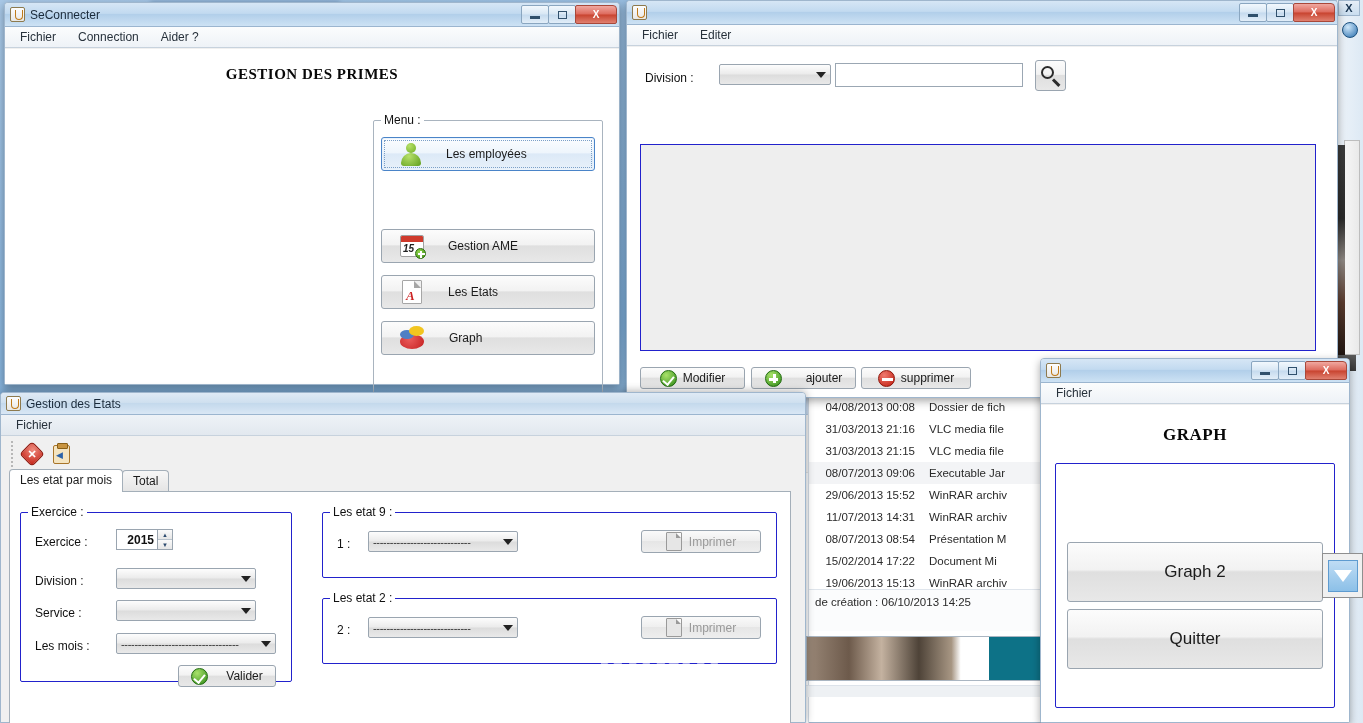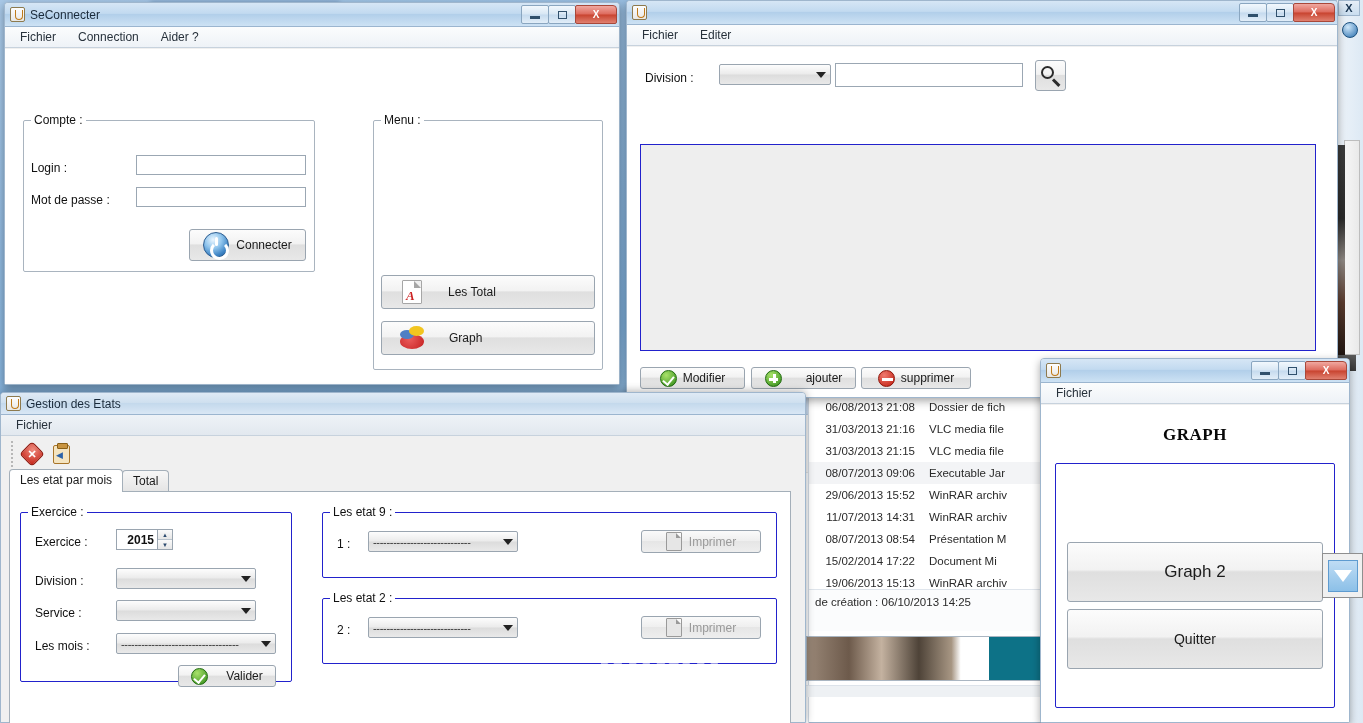--- a/index.html
+++ b/index.html
@@ -184,21 +184,21 @@
             background:linear-gradient(to bottom,#5a5a5a,#3a3a3a);color:#fff;">X</div>
 
 <div style="position:absolute;left:700px;top:392px;width:645px;height:331px;
             background:#fff;border:1px solid #9bb2c8;box-shadow:0 2px 6px rgba(0,0,0,.25);">
   <div style="position:absolute;left:0;top:0;width:108px;height:331px;background:#f6f8fa;border-right:1px solid #cfd8e2;">
     <div style="height:22px;background:linear-gradient(to bottom,#d9e5f3,#c3d6ec);border-bottom:1px solid #b7c9dd;"></div>
     <div style="height:58px;background:#f0f0f0;border-bottom:1px solid #dfdfdf;"></div>
   </div>
   <div style="position:absolute;left:108px;top:0;width:537px;height:200px;overflow:hidden;padding-top:3px;">
   <div class="exp-row">
-        <span class="exp-date">06/08/2013 21:08</span>
+        <span class="exp-date">04/08/2013 00:08</span>
         <span class="exp-type">Dossier de fich</span>
       </div>
       <div class="exp-row">
         <span class="exp-date">31/03/2013 21:16</span>
         <span class="exp-type">VLC media file</span>
       </div>
       <div class="exp-row">
         <span class="exp-date">31/03/2013 21:15</span>
         <span class="exp-type">VLC media file</span>
       </div>
@@ -251,44 +251,49 @@
         </span>
       <span class="wbtn close">X</span>
     </span>
   </div>
   <div class="menubar">
     <span>Fichier</span>
     <span>Connection</span>
     <span>Aider ?</span>
   </div>
   <div class="wbody" style="top:46px;">
-
-    <div class="grp" style="left:18px;top:71px;width:292px;height:152px;">
-      <span class="legend">Compte :</span>
-      <label class="fl" style="left:7px;top:40px;">Login :</label>
-      <input class="jtext" style="left: 112px; top: 34px; width: 170px;" value="" placeholder="">
-      <label class="fl" style="left:7px;top:72px;">Mot de passe :</label>
-      <input class="jtext" type="password" style="left: 112px; top: 66px; width: 170px;" value="" placeholder="">
-      <div class="jbtn center" style="left:165px;top:108px;width:117px;height:32px;gap:7px;">
-        <span class="ico ico-power"></span>
-        <span>Connecter</span>
-      </div>
-    </div>
-
-    <div class="grp" style="left:368px;top:71px;width:230px;height:250px;">
+    <div class="heading" style="left:0;right:0;top:17px;font-size:15px;">GESTION DES PRIMES</div>
+
+
+    <div class="grp" style="left:368px;top:71px;width:230px;height:294px;">
       <span class="legend">Menu :</span>
 
-
-
+      <div class="jbtn focusd" style="left:7px;top:16px;width:214px;height:34px;padding-left:18px;gap:24px;">
+        <span class="ico ico-person">
+            <i class="head"></i>
+            <i class="body"></i>
+          </span>
+        <span>Les employées</span>
+      </div>
+
+
+      <div class="jbtn" style="left:7px;top:108px;width:214px;height:34px;padding-left:18px;gap:24px;">
+        <span class="ico ico-cal">
+          <i class="top"></i>
+            <i class="num">15</i>
+            <i class="plus"></i>
+          </span>
+        <span>Gestion AME</span>
+      </div>
 
       <div class="jbtn" style="left:7px;top:154px;width:214px;height:34px;padding-left:20px;gap:26px;">
         <span class="ico ico-pdf">
             <i class="a">A</i>
           </span>
-        <span>Les Total</span>
+        <span>Les Etats</span>
       </div>
 
       <div class="jbtn" style="left:7px;top:200px;width:214px;height:34px;padding-left:17px;gap:24px;">
         <span class="ico ico-pie">
           <i class="p1"></i>
             <i class="p2"></i>
             <i class="p3"></i>
           </span>
         <span>Graph</span>
       </div>
@@ -458,21 +463,21 @@
       <span class="wbtn close">X</span>
     </span>
   </div>
   <div class="menubar">
     <span>Fichier</span>
   </div>
   <div class="wbody" style="top:46px;">
     <div class="heading" style="left:0;right:0;top:20px;font-size:17px;">GRAPH</div>
     <div class="grp blue" style="left:14px;top:58px;width:280px;height:245px;">
       <div class="jbtn center" style="left:11px;top:78px;width:256px;height:60px;font-size:17px;">Graph 2</div>
-      <div class="jbtn center" style="left:11px;top:145px;width:256px;height:60px;font-size:14px;">Quitter</div>
+      <div class="jbtn center" style="left:11px;top:145px;width:256px;height:60px;font-size:17px;">Quitter</div>
     </div>
   </div>
 </div>
 
 <div style="position:absolute;left:1322px;top:553px;width:41px;height:45px;
             background:#f0f0f0;border:1px solid #8f8f8f;display:flex;align-items:center;justify-content:center;">
   <span style="width:30px;height:32px;background:linear-gradient(to bottom,#bfdcf4,#8cc0e8);
                border:1px solid #5e9bd0;display:flex;align-items:center;justify-content:center;">
     <span style="width:0;height:0;border-left:9px solid transparent;border-right:9px solid transparent;
                  border-top:12px solid #ffffff;"></span>

